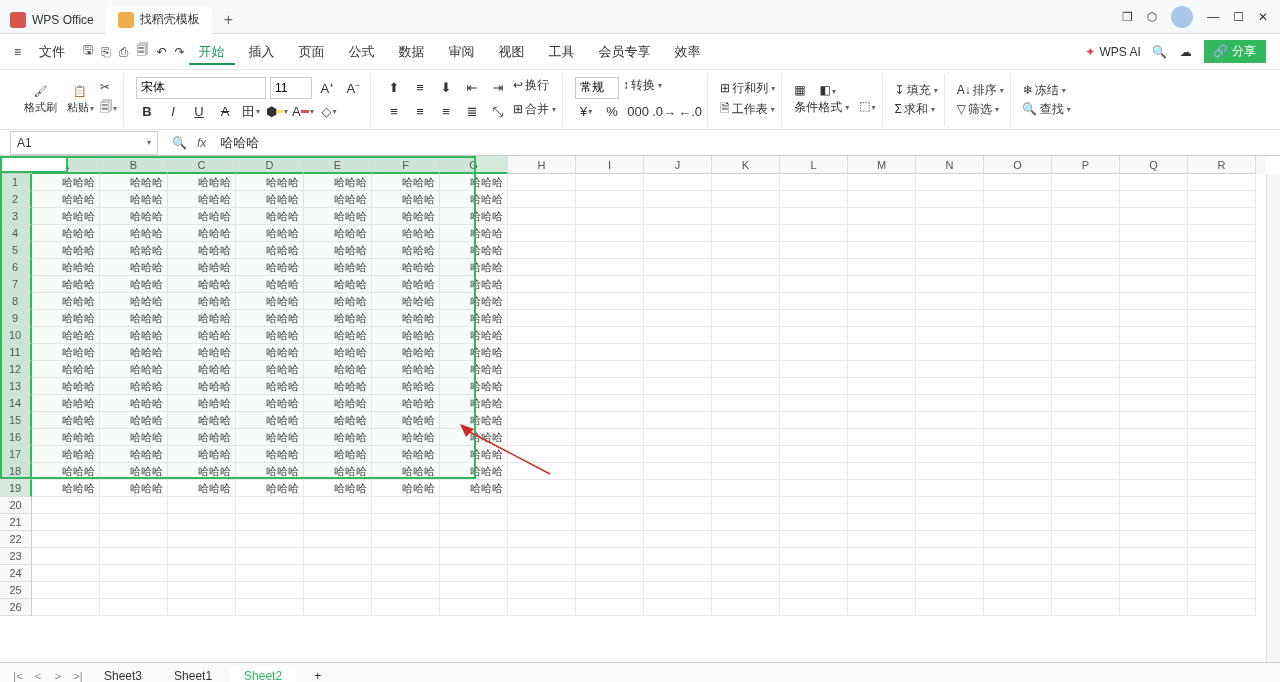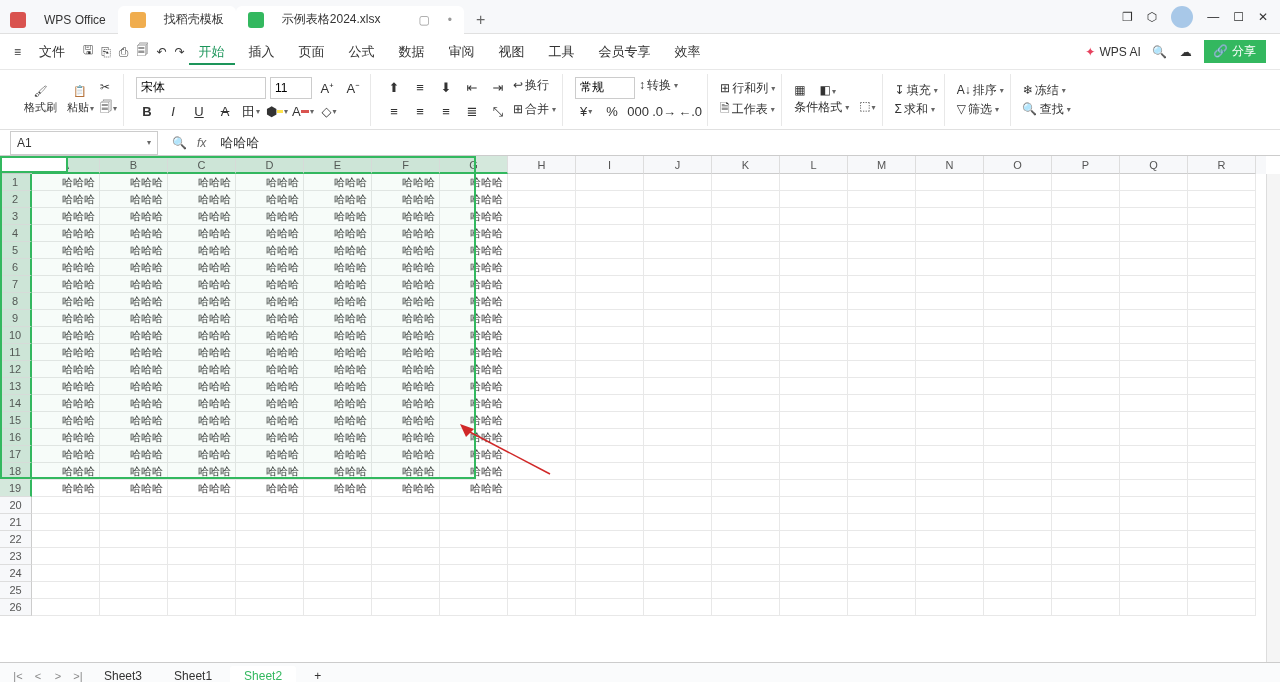--- a/index.html
+++ b/index.html
@@ -1,19 +1,19 @@
 <!DOCTYPE html>
 <html><head>
 <meta charset="utf-8">
 <style>
 * { margin: 0; padding: 0; box-sizing: border-box; font-family: "Microsoft YaHei", sans-serif; }
 body { background: #fff; font-size: 12px; color: #333; overflow: hidden; width: 1280px; height: 682px; position: relative; }
 
 .titlebar { height: 34px; display: flex; align-items: center; background: #f7f8fa; border-bottom: 1px solid #e0e0e0; }
-.tab { height: 28px; display: flex; align-items: center; padding: 0 12px; border-radius: 6px 6px 0 0; margin-top: 6px; cursor: pointer; gap: 18px; }
+.tab { height: 28px; display: flex; align-items: center; padding: 0 12px; border-radius: 6px 6px 0 0; margin-top: 6px; cursor: pointer; gap: 6px; }
 .tab.app { padding-left: 10px; }
 .tab.docs { background: #fff; text-align: right; }
 .tab.active { background: #fff; }
 .tab-icon { width: 16px; height: 16px; border-radius: 3px; display: inline-block; }
 .tab-icon.red { background: #d9534f; }
 .tab-icon.orange { background: #f0ad4e; }
 .tab-icon.green { background: #33b85f; }
 .titlebar-right { margin-left: auto; display: flex; align-items: center; gap: 14px; padding-right: 12px; }
 .avatar { width: 22px; height: 22px; border-radius: 50%; background: #a8c8e8; }
 
@@ -70,26 +70,20 @@
 <body>
 
 <div class="titlebar">
   <div class="tab app">
     <span class="tab-icon red"></span>
     <span>WPS Office</span>
   </div>
   <div class="tab docs">
     <span class="tab-icon orange"></span>
     <span>找稻壳模板</span>
-  </div>
-  <div class="tab active">
-    <span class="tab-icon green"></span>
-    <span>示例表格2024.xlsx</span>
-    <span style="color:#999;margin-left:20px;">▢</span>
-    <span style="color:#999;">•</span>
   </div>
   <div class="tab" style="font-size:16px;color:#666;">+</div>
   <div class="titlebar-right">
     <span>❐</span>
     <span>⬡</span>
     <span class="avatar"></span>
     <span>—</span>
     <span>☐</span>
     <span>✕</span>
   </div>
@@ -189,21 +183,21 @@
       <span class="fmt-btn">≡</span>
       <span class="fmt-btn">≡</span>
       <span class="fmt-btn">≡</span>
       <span class="fmt-btn">≣</span>
       <span class="fmt-btn">⤡</span>
       <span class="tool-label">⊞ <span>合并</span><span class="dd-arrow">▾</span></span>
     </div>
   </div>
   <div class="tool-group">
     <div class="tool-row">
-      <input class="font-select" style="width: 60px;" value="常规">
+      <input class="font-select" style="width: 44px;" value="常规">
       <span class="tool-label">↕ <span>转换</span><span class="dd-arrow">▾</span></span>
     </div>
     <div class="tool-row">
       <span class="fmt-btn">¥<span class="dd-arrow">▾</span></span>
       <span class="fmt-btn">%</span>
       <span class="fmt-btn">000</span>
       <span class="fmt-btn">.0→</span>
       <span class="fmt-btn">←.0</span>
     </div>
   </div>

